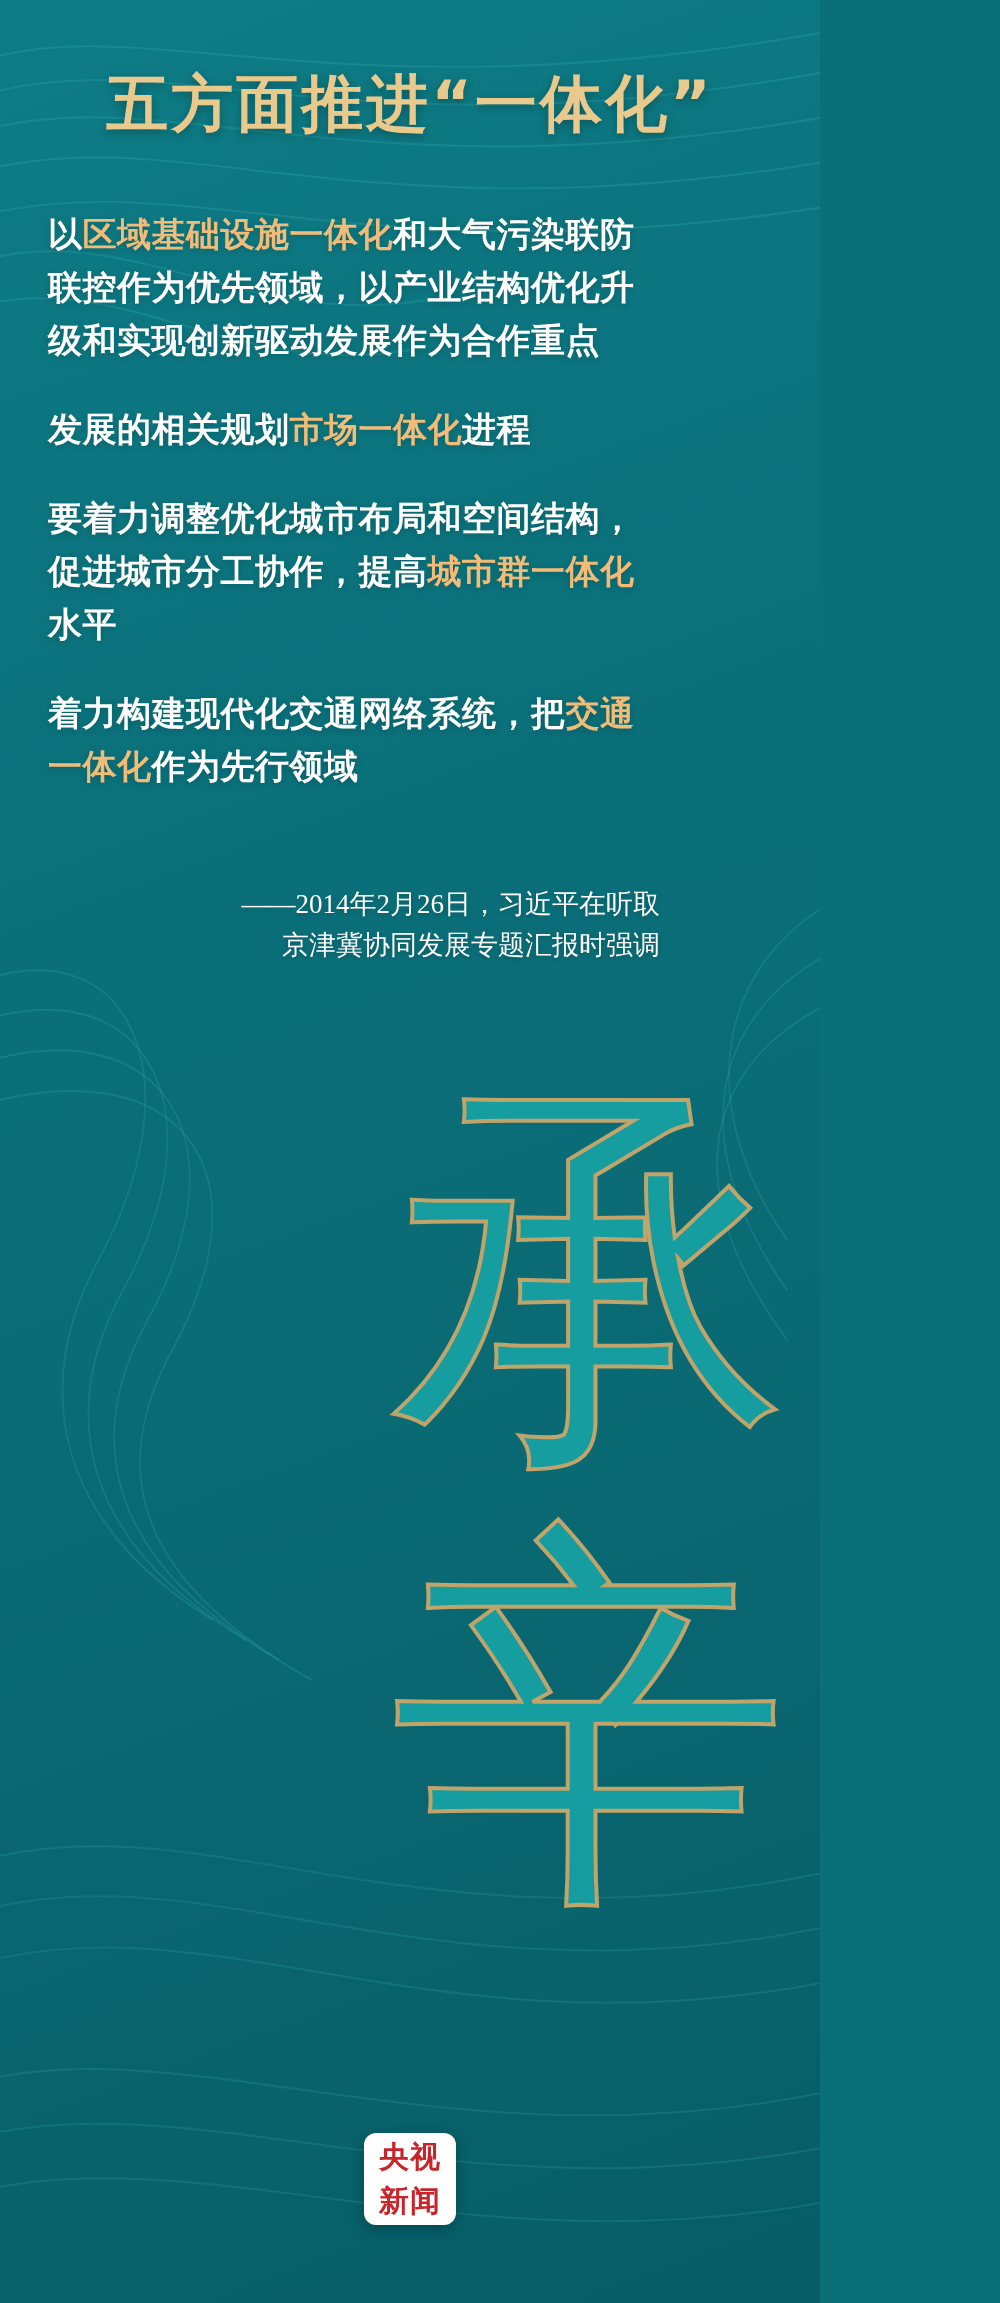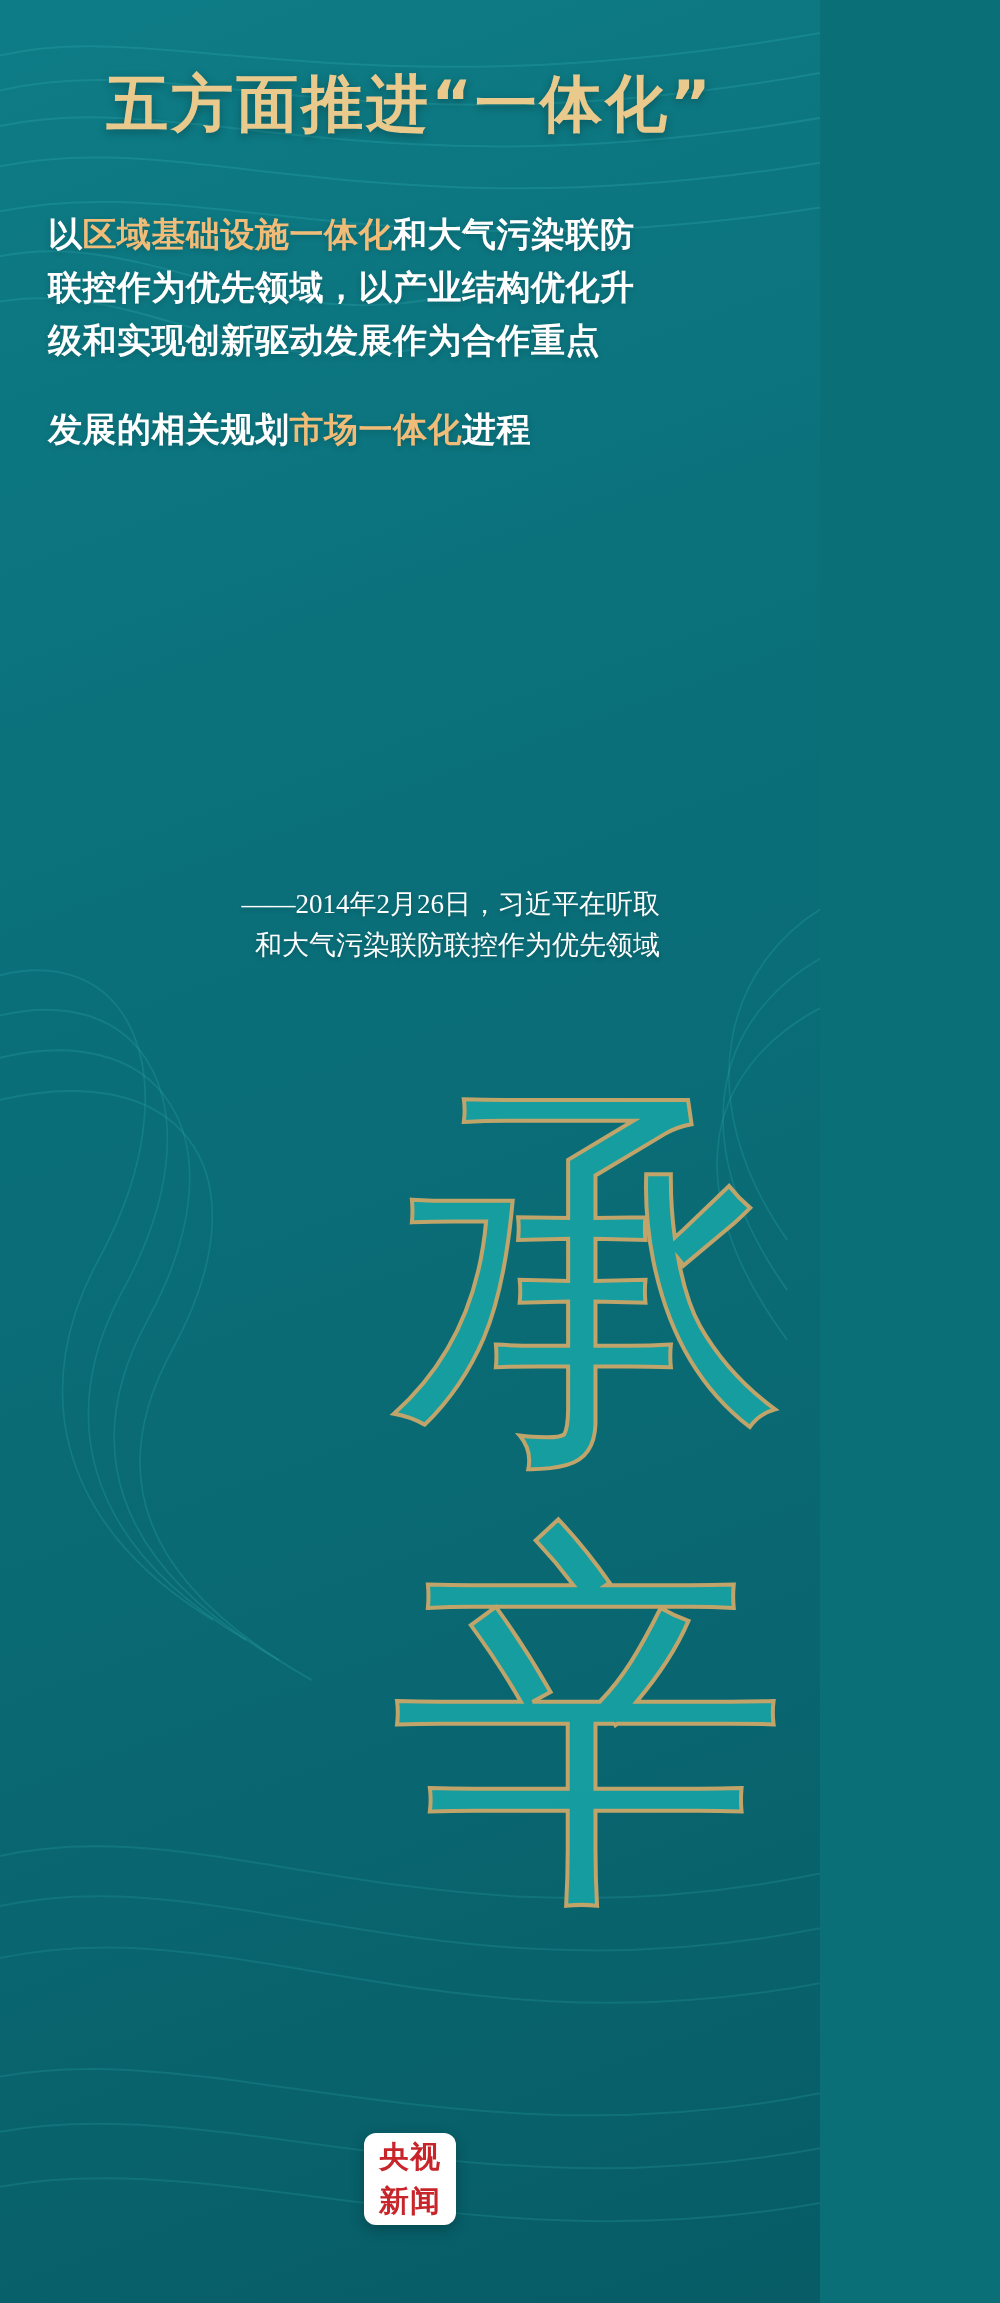--- a/index.html
+++ b/index.html
@@ -151,27 +151,33 @@
 
 
     <div class="para">
       <span>以</span><span class="hl">区域基础设施一体化</span><span>和大气污染联防联控作为优先领域，以产业结构优化升级和实现创新驱动发展作为合作重点</span>
     </div>
 
     <div class="para">
       <span>发展的相关规划</span><span class="hl">市场一体化</span><span>进程</span>
     </div>
 
+    <div class="para">
+      <span>要着力调整优化城市布局和空间结构，促进城市分工协作，提高</span><span class="hl">城市群一体化</span><span>水平</span>
+    </div>
 
+    <div class="para">
+      <span>着力构建现代化交通网络系统，把</span><span class="hl">交通一体化</span><span>作为先行领域</span>
+    </div>
 
   </div>
 
   <div class="attribution">
     <div>——2014年2月26日，习近平在听取</div>
-    <div>和大气污染联防联控作为优先领域</div>
+    <div>京津冀协同发展专题汇报时强调</div>
   </div>
 
   <div class="bigchars">承辛</div>
 
   <div class="logo">
     <div class="line">央视</div>
     <div class="line">新闻</div>
   </div>
 
 </div>

